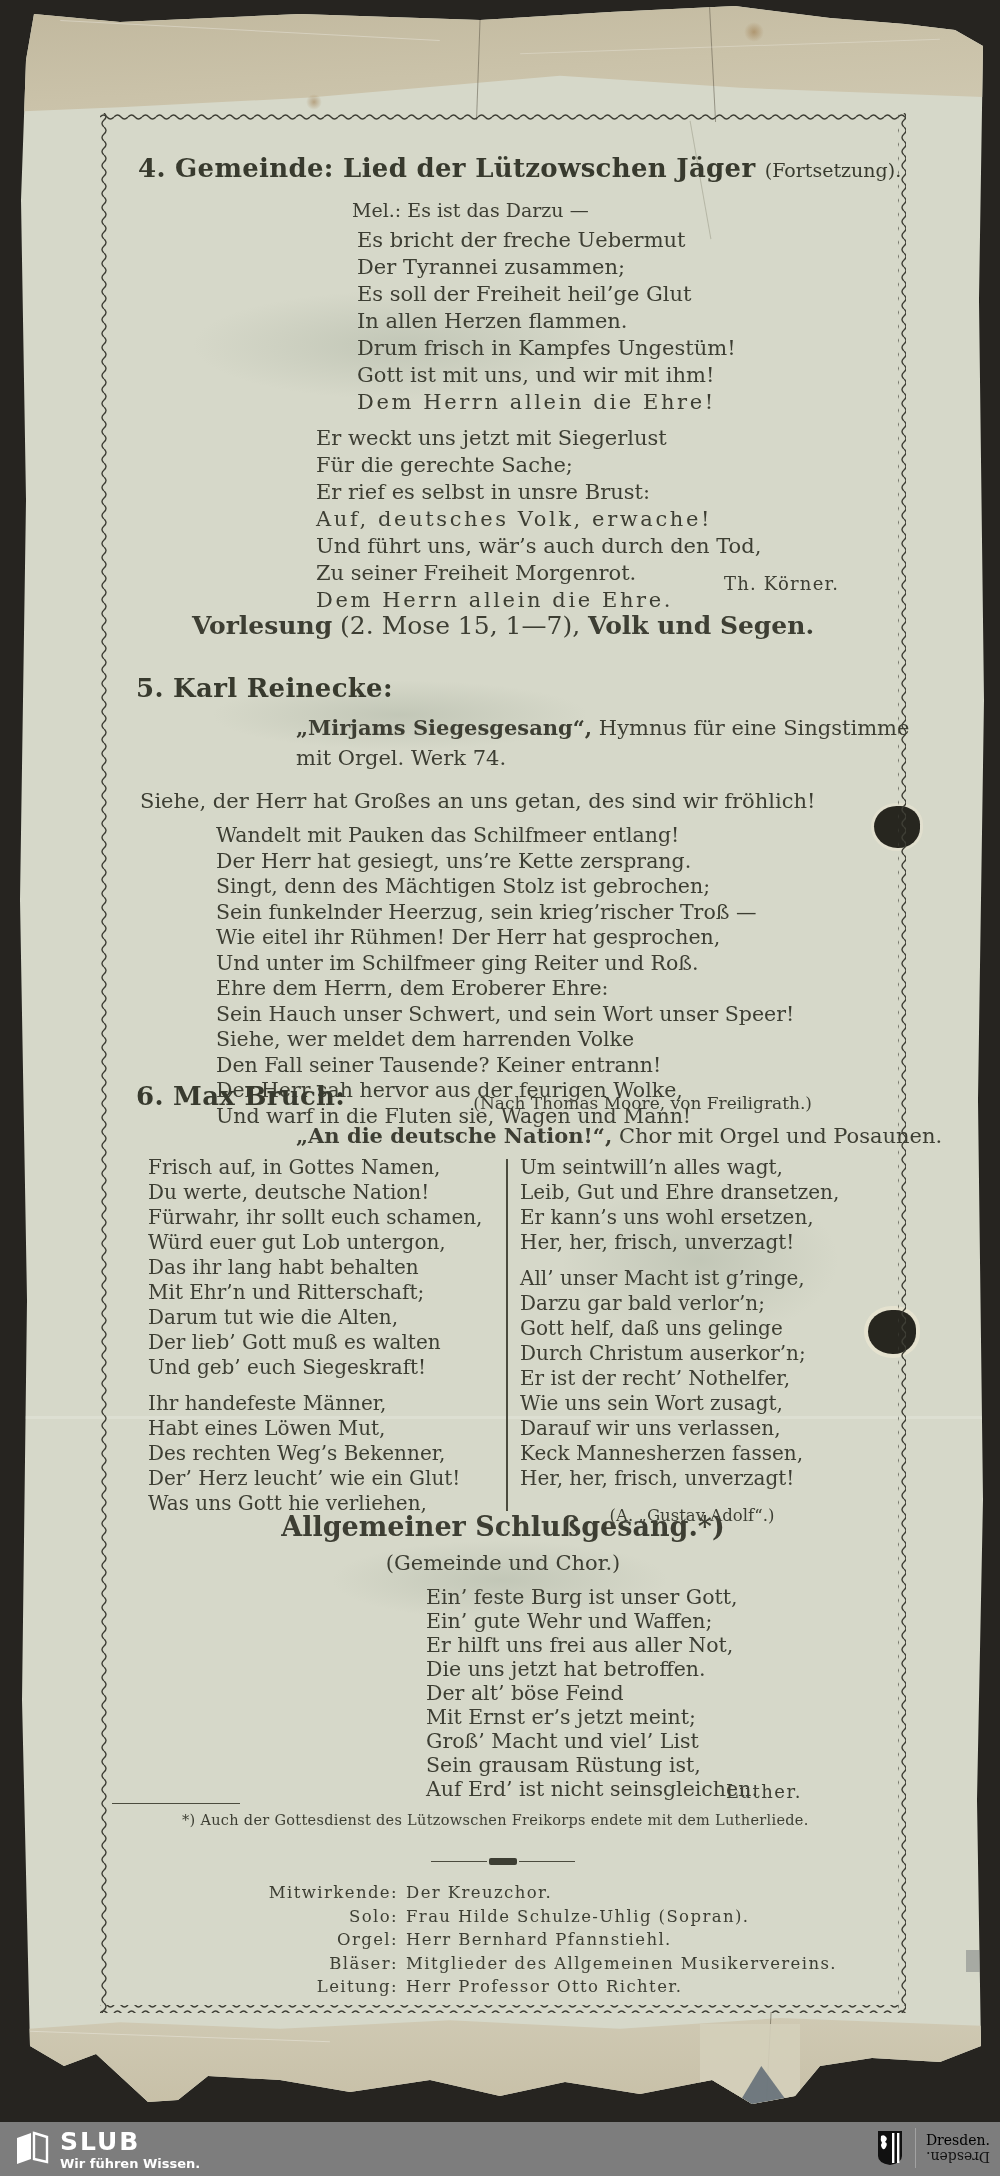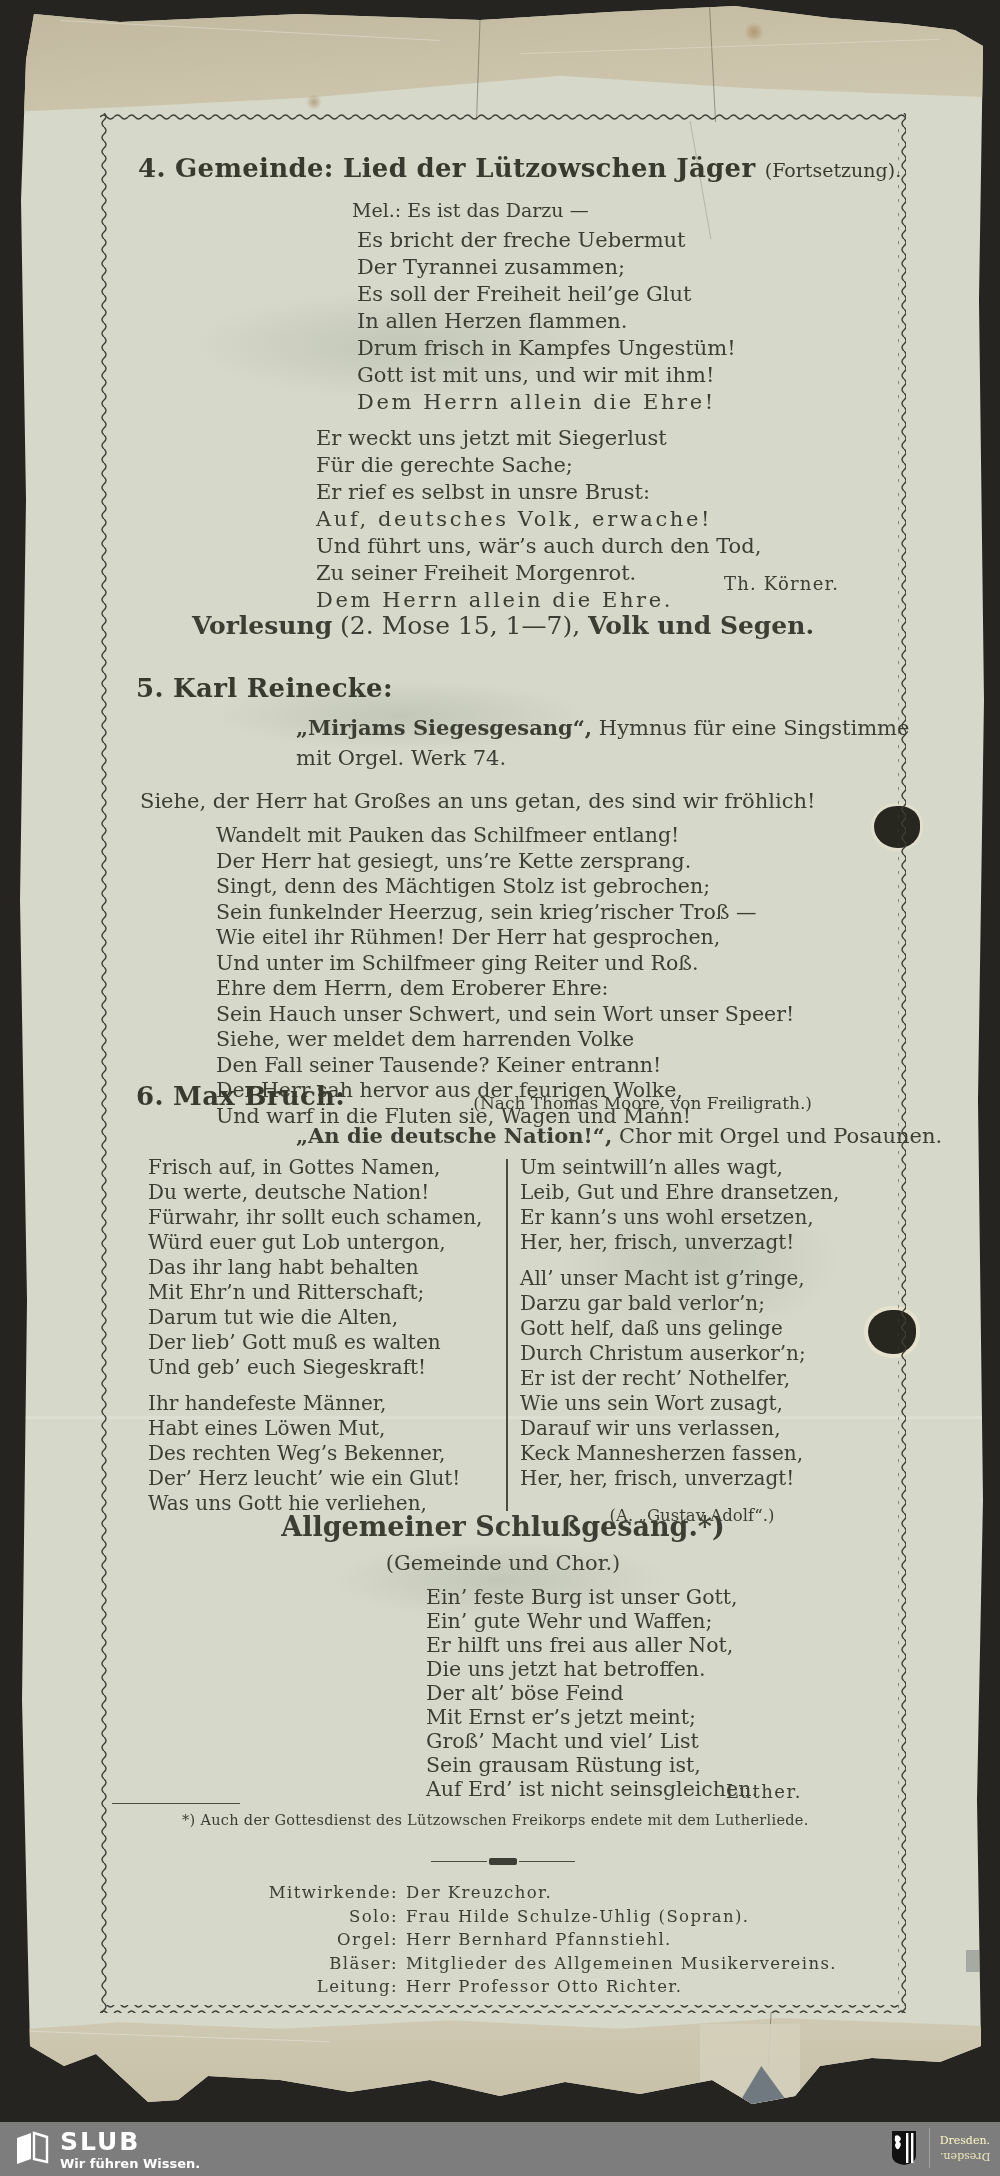--- a/index.html
+++ b/index.html
@@ -79,21 +79,21 @@
   .credit-line .lbl{width:252px;text-align:right;margin-right:8px;}
 
   
   .footer{position:absolute;left:0;bottom:0;width:100%;height:54px;background:#7d7d7d;font-family:"DejaVu Sans",sans-serif;margin-top:31px;}
   .slub{position:absolute;left:14px;top:7px;display:flex;align-items:flex-start;}
   .slub-textcol{margin-left:10px;color:#ffffff;}
   .slub-name{font-size:25px;font-weight:bold;letter-spacing:2px;line-height:26px;}
   .slub-tagline{font-size:13px;font-weight:bold;color:#ffffff;line-height:15px;margin-top:1px;}
   .dresden{position:absolute;right:10px;top:6px;display:flex;align-items:center;}
   .dresden-sep{width:1px;height:40px;background:#a2a2a2;margin:0 10px 0 12px;}
-  .dresden-text{display:flex;flex-direction:column;font-family:"DejaVu Serif",serif;color:#fef9c3;font-size:11px;line-height:17px;}
+  .dresden-text{display:flex;flex-direction:column;font-family:"DejaVu Serif",serif;color:#000000;font-size:14px;line-height:17px;}
   .dresden-flip{transform:rotate(180deg);opacity:.85;margin-top:-1px;}
 </style>
 </head>
 <body>
 
 <div class="viewer">
 
   <div class="paper-shape">
     <div class="fold-top"></div>
     <div class="fold-bottom"></div>

